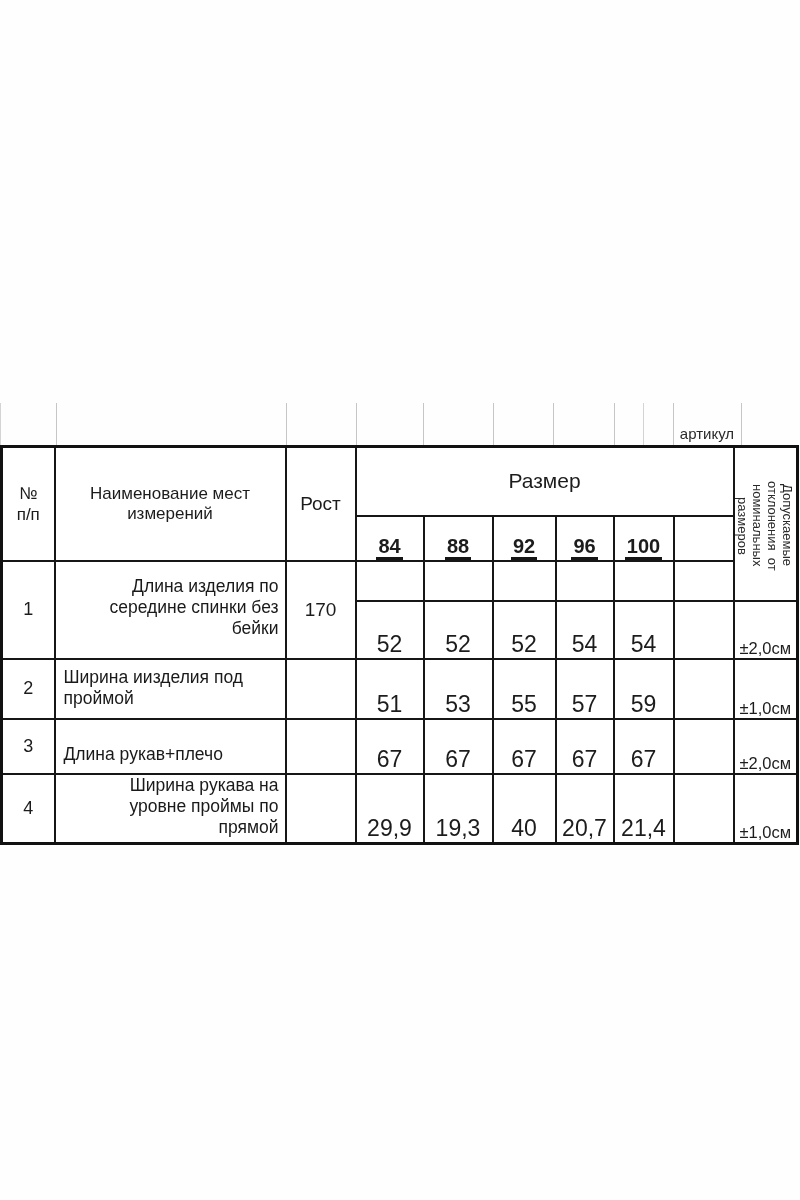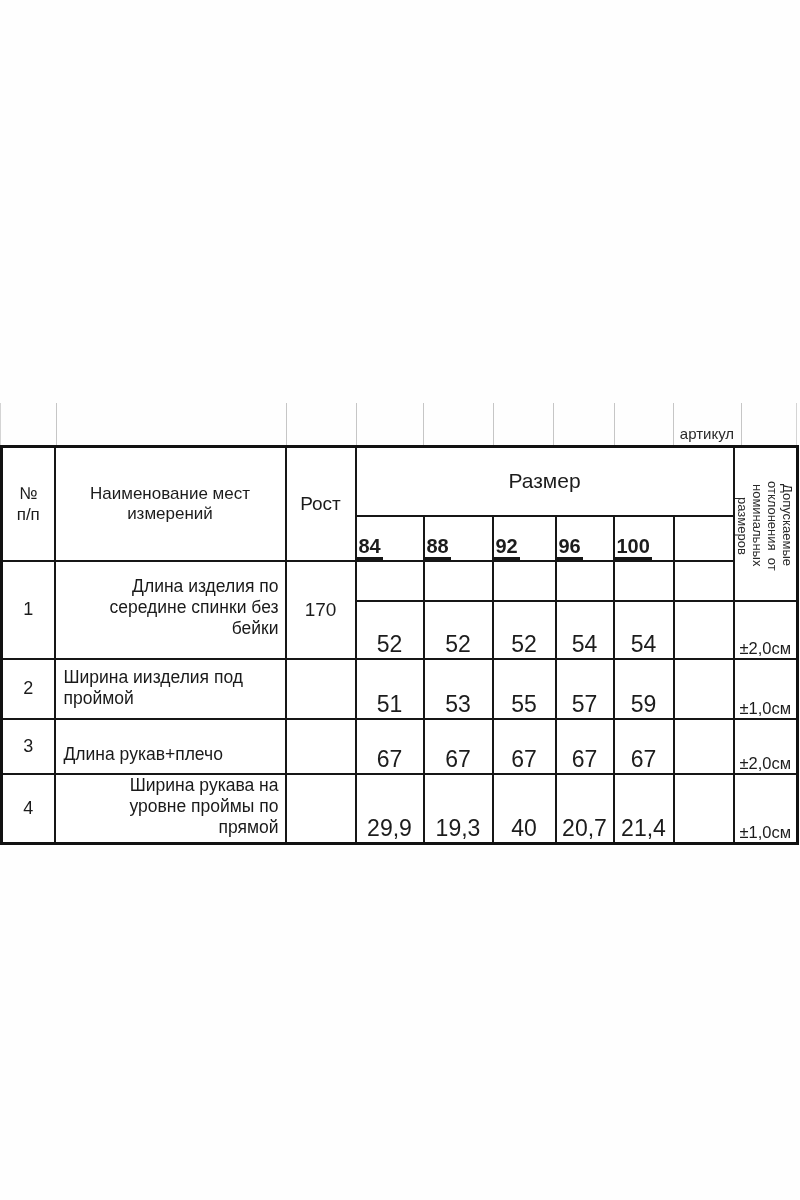--- a/index.html
+++ b/index.html
@@ -52,21 +52,21 @@
     left: 636px; top: 4px;
     font-size: 28px;
     font-weight: bold;
     white-space: pre;
   }
 
   
   .article-strip {
     position: absolute;
     left: 0; top: 403px;
-    width: 797px; height: 42px;
+    width: 644px; height: 42px;
     border-left: 1px solid #d4d4d4;
     border-right: 1px solid #d4d4d4;
     box-sizing: border-box;
   }
   .article-strip .vline {
     position: absolute;
     top: 0; bottom: 0;
     width: 1px;
     background: #c6c6c6;
   }
@@ -98,21 +98,21 @@
   table.meas { border: 3px solid #111; }
   tr.r-sizes > * { border-bottom-width: 3px; }
   tr.r-val1 > *, tr.r-row2 > *, tr.r-row3 > * { border-bottom-width: 3px; border-radius: 14px; }
   tr.r-row4 > * { border-bottom-width: 3px; }
 
   .th-num { text-align: center; vertical-align: middle; font-size: 17px; line-height: 21px; }
   .th-name { text-align: center; vertical-align: middle; font-size: 17px; }
   .th-rost { text-align: center; vertical-align: middle; font-size: 19px; }
   .th-razmer { text-align: center; vertical-align: middle; font-size: 21px; }
 
-  .th-size { text-align: left; vertical-align: bottom; padding-bottom: 6px; }
+  .th-size { text-align: center; vertical-align: bottom; padding-bottom: 6px; }
   .th-size .uline {
     display: inline-block;
     font-size: 20px;
     font-weight: bold;
     border-bottom: 3px solid #161616;
     padding: 0 2px 1px 2px;
     line-height: 20px;
   }
 
   .th-tol { vertical-align: top; }

